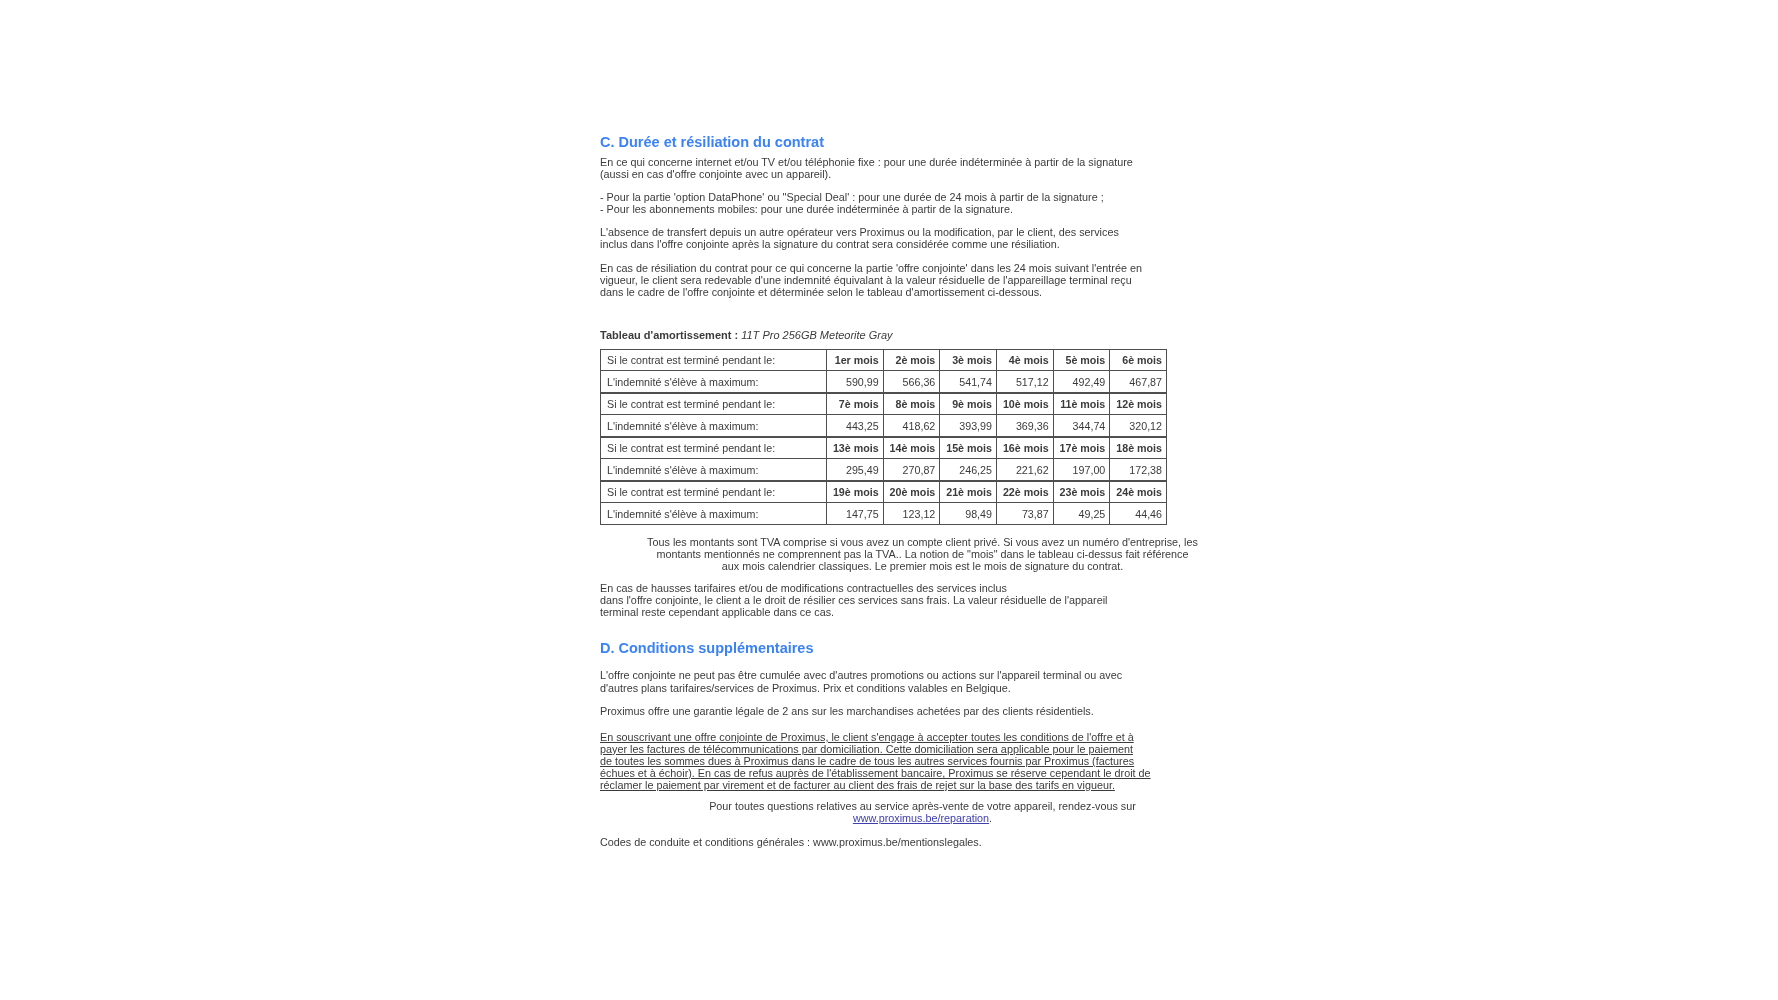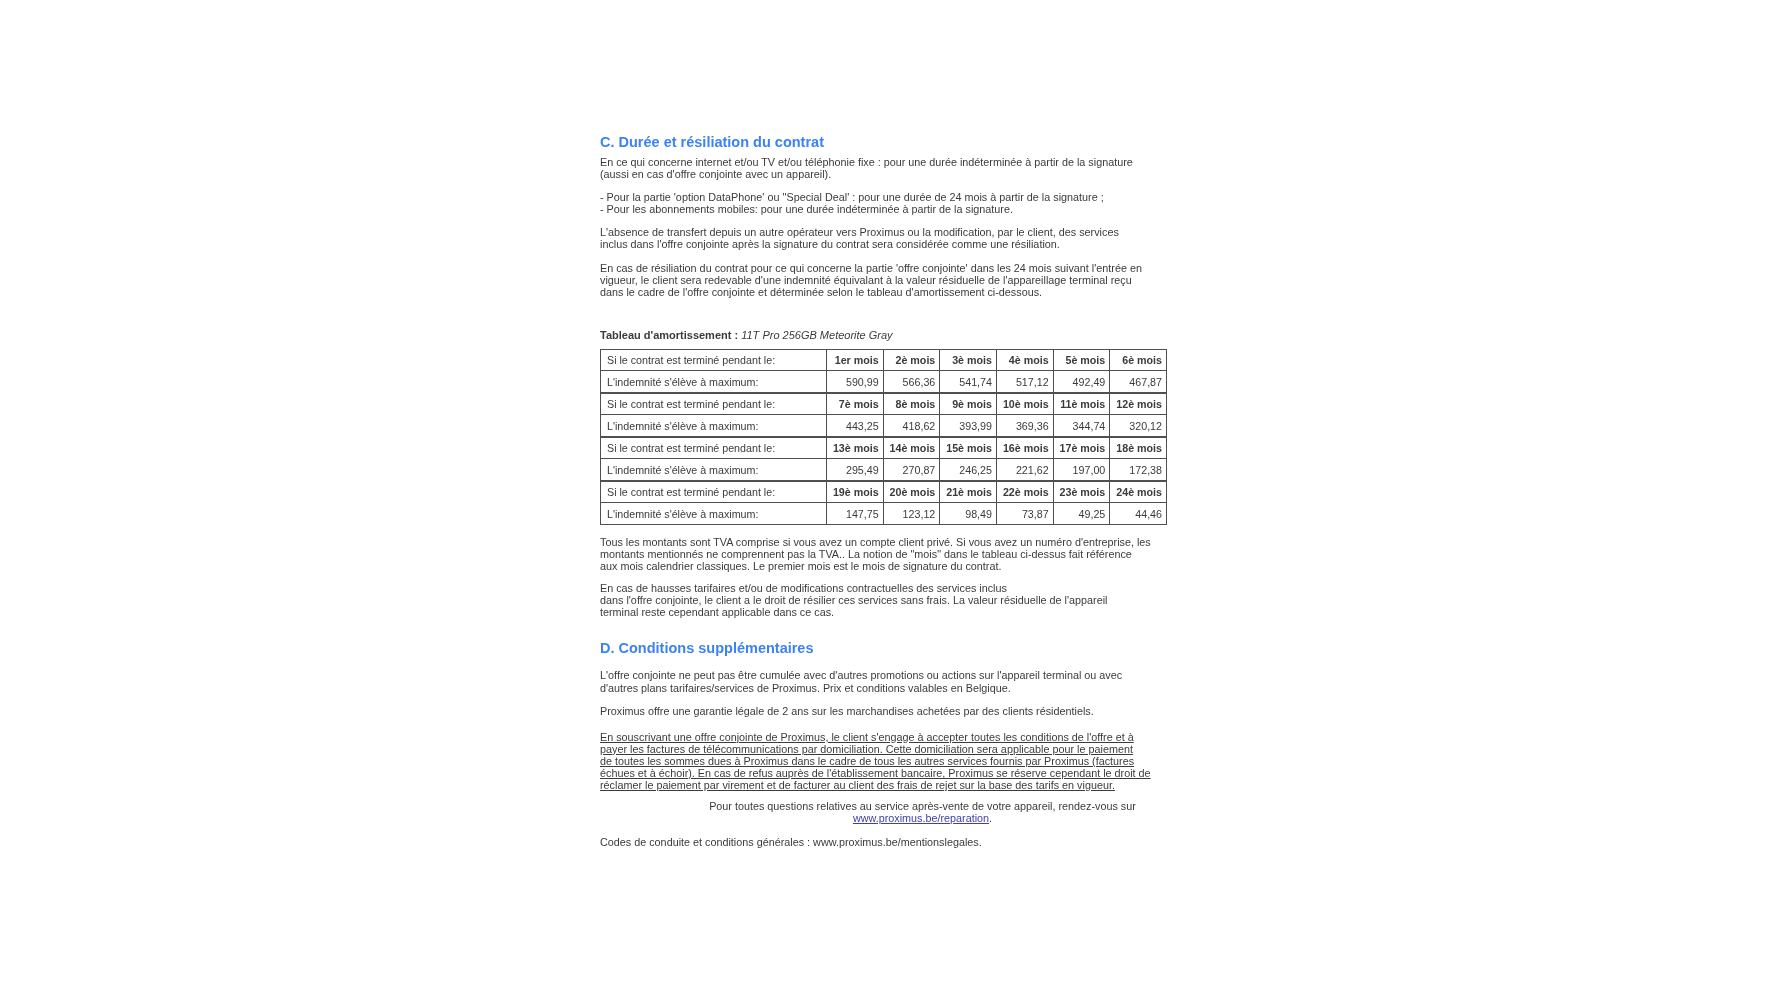--- a/index.html
+++ b/index.html
@@ -30,21 +30,21 @@
     color: #3b82f6;
     margin: 0 0 6px 0;
   }
   .h-section.hd { margin: 0 0 13px 0; }
   .p {
     margin: 0 0 11px 0;
     white-space: pre-line;
   }
   .mb13 { margin-bottom: 13px; }
   .mb30 { margin-bottom: 30px; }
-  .mb10 { margin-bottom: 10px; }
+  .mb10 { margin-bottom: 10px; text-align: center; }
   .mb27 { margin-bottom: 23px; }
   .mb14 { margin-bottom: 14px; }
   .mb7  { margin-bottom: 9px; text-decoration: underline; }
   .mb12 { margin-bottom: 12px; text-align: center; }
   .mb0  { margin-bottom: 0; }
   .table-title {
     margin: 0 0 7px 0;
     font-size: 11px;
     line-height: 14px;
     color: #3b3b3b;

